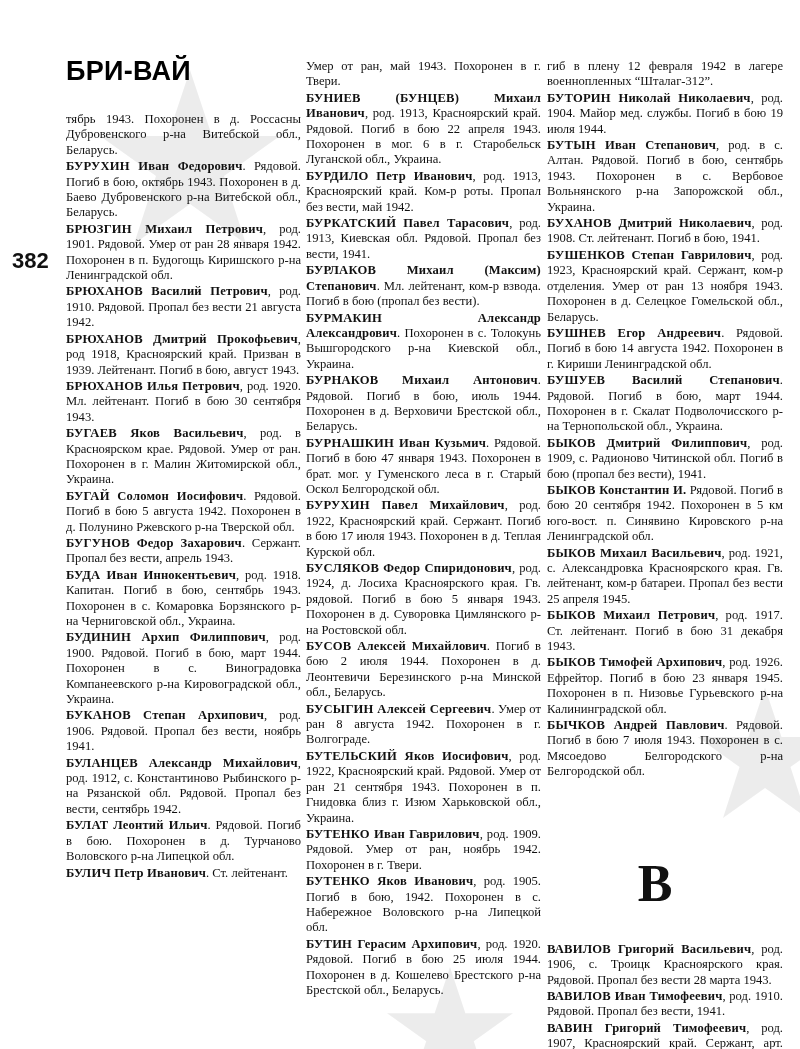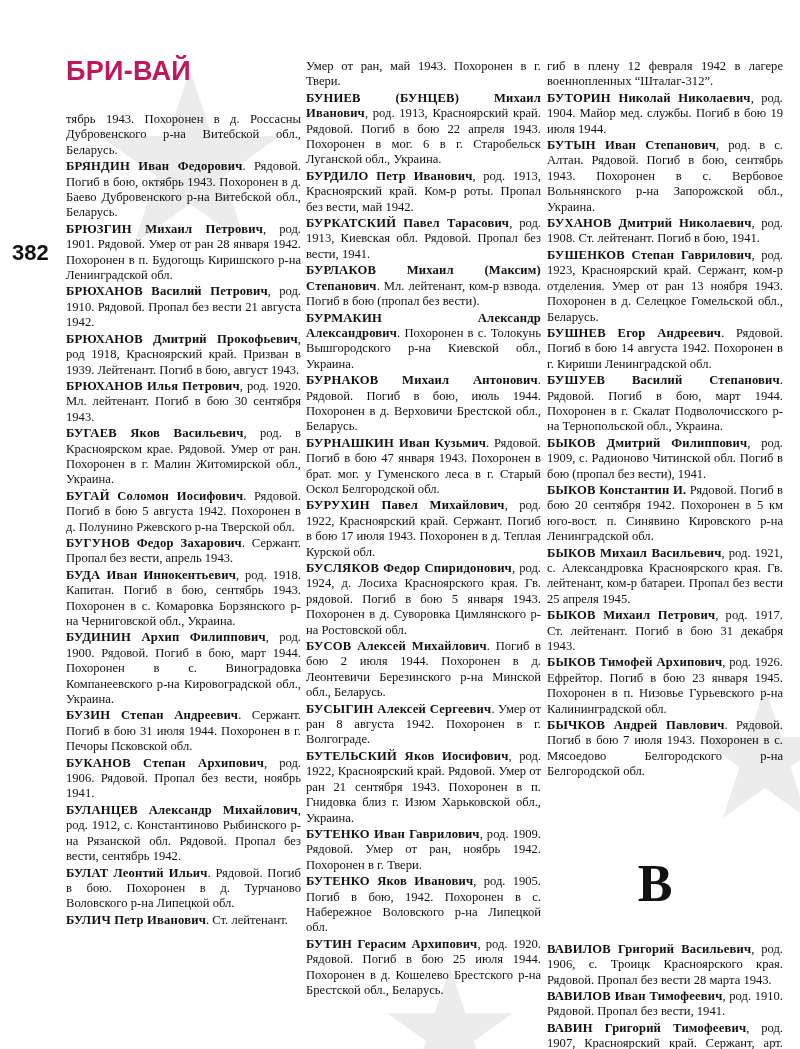--- a/index.html
+++ b/index.html
@@ -1,21 +1,21 @@
 <!DOCTYPE html>
 <html><head>
 <meta charset="utf-8">
 <style>
   html, body { margin: 0; padding: 0; background: #ffffff; }
   body { width: 800px; height: 1049px; position: relative; overflow: hidden;
          font-family: "Liberation Serif", serif; color: #111; }
   .watermark { position: absolute; pointer-events: none; opacity: 0.07; }
   .running-head { position: absolute; left: 66px; top: 56px; font-family: "Liberation Sans", sans-serif;
-                  font-weight: bold; font-size: 27px; letter-spacing: 0.3px; color: #be185d; }
-  .page-number { position: absolute; left: 12px; top: 240px; font-family: "Liberation Sans", sans-serif;
+                  font-weight: bold; font-size: 27px; letter-spacing: 0.3px; color: #000000; }
+  .page-number { position: absolute; left: 12px; top: 248px; font-family: "Liberation Sans", sans-serif;
                  font-weight: bold; font-size: 22px; color: #111; }
   .column { position: absolute; font-size: 12.6px; line-height: 15.4px; text-align: justify; }
   #col-1 { left: 66px; top: 112px; width: 235px; font-family: Liberation Serif, serif; }
   #col-2 { left: 306px; top: 59px; width: 235px; }
   #col-3 { left: 547px; top: 59px; width: 236px; }
   .entry { margin: 0 0 1px 0; hyphens: manual; }
   .entry .name { font-weight: bold; letter-spacing: 0.2px; }
   .section-letter { text-align: center; font-weight: bold; font-size: 52px; line-height: 52px;
                     margin: 78px 0 32px -20px; font-family: "Liberation Serif", serif; }
 </style>
@@ -30,31 +30,30 @@
 </svg>
 <svg class="watermark" style="left:690px;top:680px;" width="150" height="150" viewBox="0 0 100 100">
   <polygon points="50,5 61,38 95,38 67,58 78,92 50,72 22,92 33,58 5,38 39,38" fill="#000"></polygon>
 </svg>
 
 <div class="running-head">БРИ-ВАЙ</div>
 <div class="page-number">382</div>
 
 <div class="column" id="col-1">
     <p class="entry"><span>тябрь 1943. Похоронен в д. Россасны Дубровенского р-на Витебской обл., Беларусь.</span></p>
-    <p class="entry"><span class="name">БРЯНДИН Иван Федорович</span><span>. Рядовой. Погиб в бою, октябрь 1943. Похоронен в д. Баево Дубровенского р-на Витебской обл., Беларусь.</span></p>
+    <p class="entry"><span class="name">БУРУХИН Иван Федорович</span><span>. Рядовой. Погиб в бою, октябрь 1943. Похоронен в д. Баево Дубровенского р-на Витебской обл., Беларусь.</span></p>
     <p class="entry"><span class="name">БРЮЗГИН Михаил Петрович</span><span>, род. 1901. Рядовой. Умер от ран 28 января 1942. Похоронен в п. Будогощь Киришского р-на Ленинградской обл.</span></p>
     <p class="entry"><span class="name">БРЮХАНОВ Василий Петрович</span><span>, род. 1910. Рядовой. Пропал без вести 21 августа 1942.</span></p>
     <p class="entry"><span class="name">БРЮХАНОВ Дмитрий Прокофьевич</span><span>, род 1918, Красноярский край. Призван в 1939. Лейтенант. Погиб в бою, август 1943.</span></p>
     <p class="entry"><span class="name">БРЮХАНОВ Илья Петрович</span><span>, род. 1920. Мл. лейтенант. Погиб в бою 30 сентября 1943.</span></p>
     <p class="entry"><span class="name">БУГАЕВ Яков Васильевич</span><span>, род. в Красноярском крае. Рядовой. Умер от ран. Похоронен в г. Малин Житомирской обл., Украина.</span></p>
     <p class="entry"><span class="name">БУГАЙ Соломон Иосифович</span><span>. Рядовой. Погиб в бою 5 августа 1942. Похоронен в д. Полунино Ржевского р-на Тверской обл.</span></p>
     <p class="entry"><span class="name">БУГУНОВ Федор Захарович</span><span>. Сержант. Пропал без вести, апрель 1943.</span></p>
     <p class="entry"><span class="name">БУДА Иван Иннокентьевич</span><span>, род. 1918. Капитан. Погиб в бою, сентябрь 1943. Похоронен в с. Комаровка Борзянского р-на Черниговской обл., Украина.</span></p>
     <p class="entry"><span class="name">БУДИНИН Архип Филиппович</span><span>, род. 1900. Рядовой. Погиб в бою, март 1944. Похоронен в с. Виноградовка Компанеевского р-на Кировоградской обл., Украина.</span></p>
-    <p class="entry"><span class="name">БУЗИН Степан Андреевич</span><span>. Сержант. Погиб в бою 31 июля 1944. Похоронен в г. Печоры Псковской обл.</span></p>
     <p class="entry"><span class="name">БУКАНОВ Степан Архипович</span><span>, род. 1906. Рядовой. Пропал без вести, ноябрь 1941.</span></p>
     <p class="entry"><span class="name">БУЛАНЦЕВ Александр Михайлович</span><span>, род. 1912, с. Константиново Рыбинского р-на Рязанской обл. Рядовой. Пропал без вести, сентябрь 1942.</span></p>
     <p class="entry"><span class="name">БУЛАТ Леонтий Ильич</span><span>. Рядовой. Погиб в бою. Похоронен в д. Турчаново Воловского р-на Липецкой обл.</span></p>
     <p class="entry"><span class="name">БУЛИЧ Петр Иванович</span><span>. Ст. лейтенант.</span></p>
   </div>
 <div class="column" id="col-2">
     <p class="entry"><span>Умер от ран, май 1943. Похоронен в г. Твери.</span></p>
     <p class="entry"><span class="name">БУНИЕВ (БУНЦЕВ) Михаил Иванович</span><span>, род. 1913, Красноярский край. Рядовой. Погиб в бою 22 апреля 1943. Похоронен в мог. 6 в г. Старобельск Луганской обл., Украина.</span></p>
     <p class="entry"><span class="name">БУРДИЛО Петр Иванович</span><span>, род. 1913, Красноярский край. Ком-р роты. Пропал без вести, май 1942.</span></p>
     <p class="entry"><span class="name">БУРКАТСКИЙ Павел Тарасович</span><span>, род. 1913, Киевская обл. Рядовой. Пропал без вести, 1941.</span></p>

